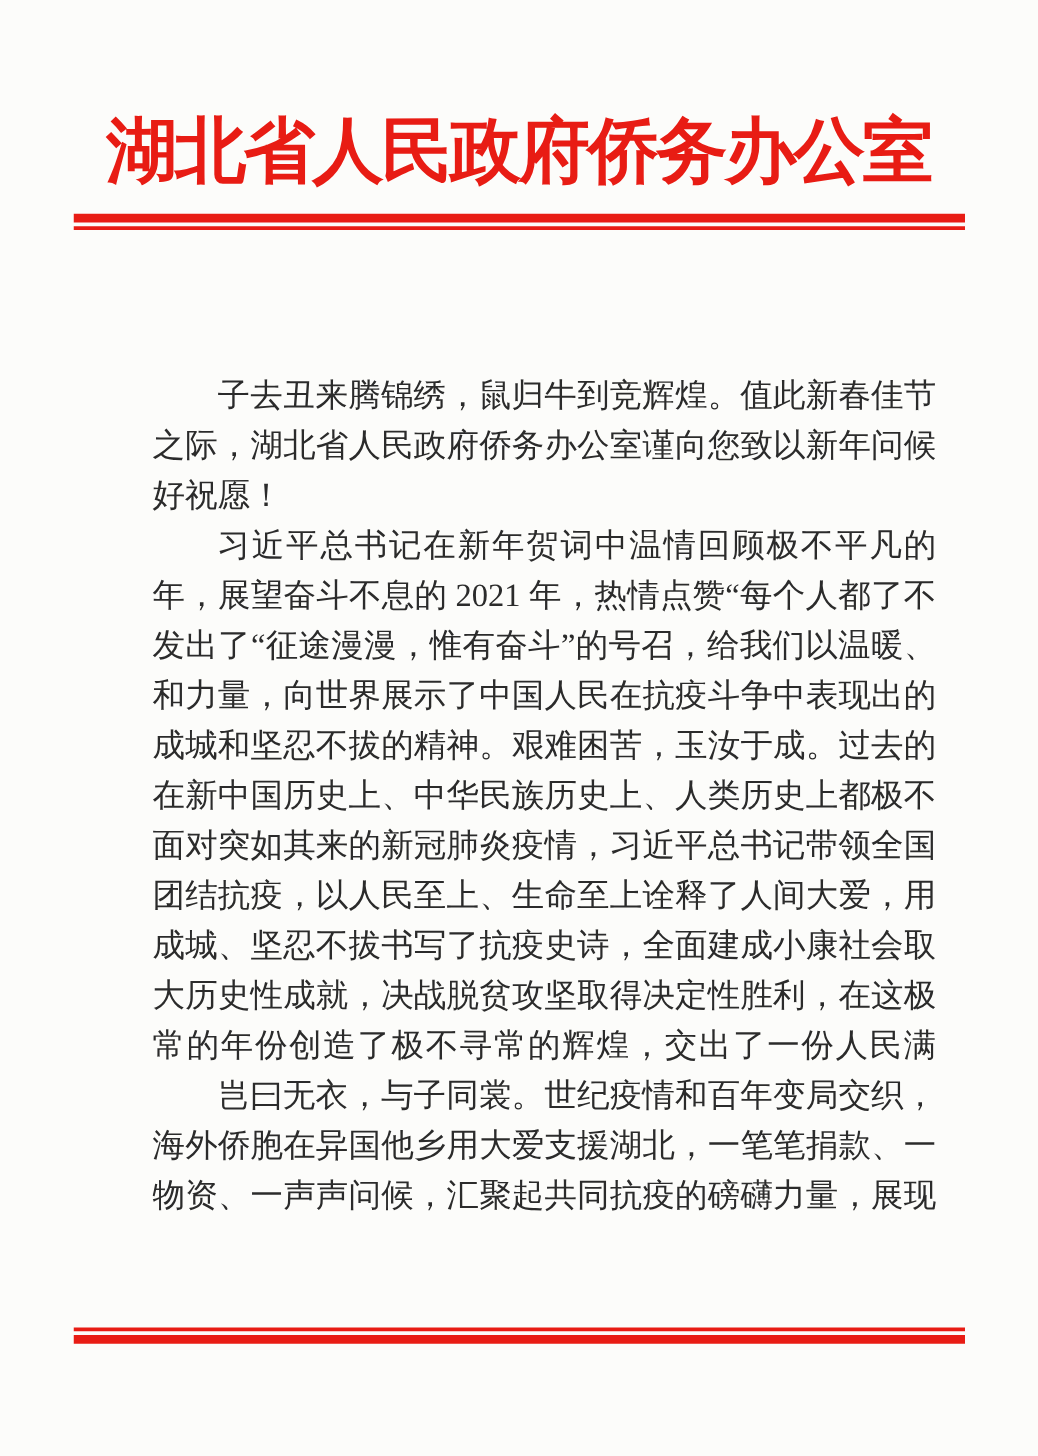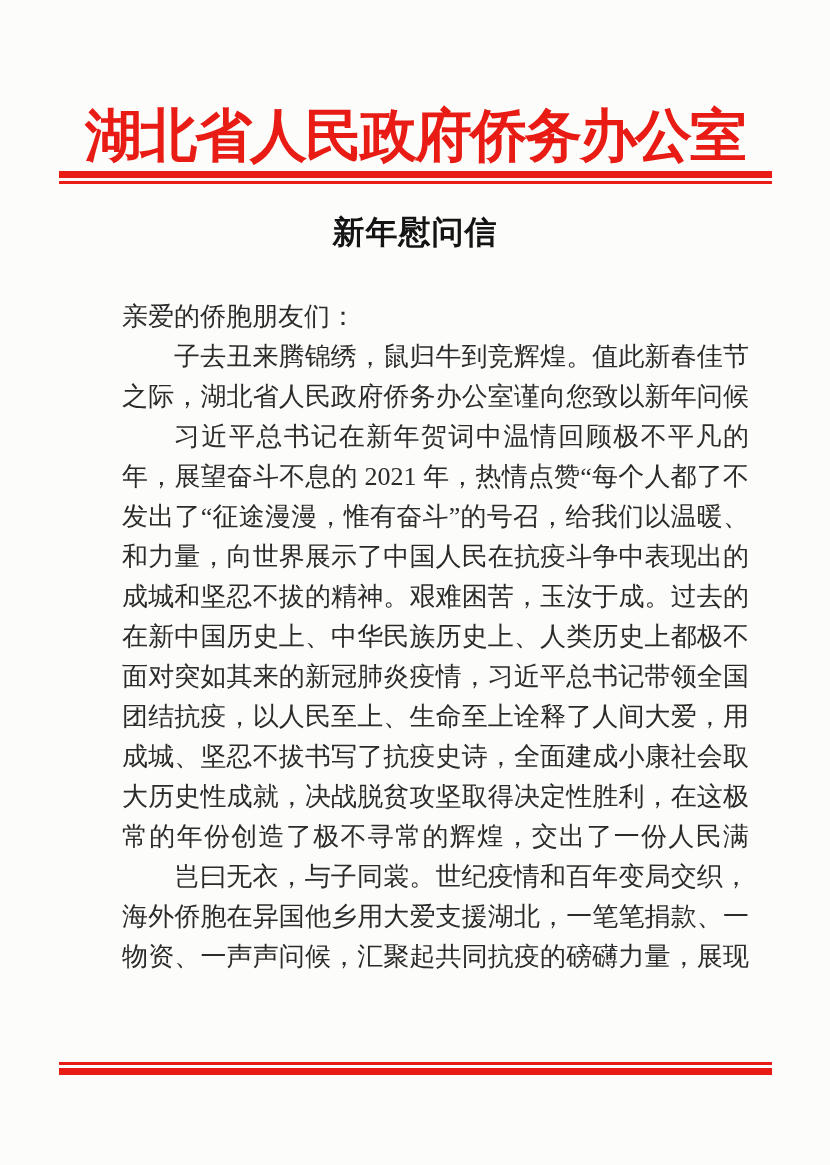--- a/index.html
+++ b/index.html
@@ -23,21 +23,20 @@
     left: 0;
     width: 100%;
     height: 72px;
     line-height: 72px;
     text-align: center;
     font-size: 57px;
     font-weight: bold;
     letter-spacing: -2px;
     color: #e81c14;
     white-space: nowrap;
-    margin-top: 14px;
   }
   
   .rule-group {
     position: absolute;
     left: 59px;
     width: 713px;
   }
   .rule-group.top { top: 171px; }
   .rule-group.bottom { top: 1062px; }
   .rule {
@@ -93,26 +92,25 @@
 
 <div class="page">
 
   <div class="agency-header">湖北省人民政府侨务办公室</div>
 
   <div class="rule-group top">
     <div class="rule thick"></div>
     <div class="rule thin"></div>
   </div>
 
-  <div class="letter-title">新年慰问信</div>
 
   <div class="letter-body" id="letter-body">
-      <div class="line">亲爱的侨胞朋友们：</div>
       <div class="line fill indent">子去丑来腾锦绣，鼠归牛到竞辉煌。值此新春佳节来临</div>
       <div class="line fill">之际，湖北省人民政府侨务办公室谨向您致以新年问候和美</div>
+      <div class="line">好祝愿！</div>
       <div class="line fill indent">习近平总书记在新年贺词中温情回顾极不平凡的 2020</div>
       <div class="line fill">年，展望奋斗不息的 2021 年，热情点赞“每个人都了不起”，</div>
       <div class="line fill">发出了“征途漫漫，惟有奋斗”的号召，给我们以温暖、信心</div>
       <div class="line fill">和力量，向世界展示了中国人民在抗疫斗争中表现出的众志</div>
       <div class="line fill">成城和坚忍不拔的精神。艰难困苦，玉汝于成。过去的一年，</div>
       <div class="line fill">在新中国历史上、中华民族历史上、人类历史上都极不寻常。</div>
       <div class="line fill">面对突如其来的新冠肺炎疫情，习近平总书记带领全国人民</div>
       <div class="line fill">团结抗疫，以人民至上、生命至上诠释了人间大爱，用众志</div>
       <div class="line fill">成城、坚忍不拔书写了抗疫史诗，全面建成小康社会取得伟</div>
       <div class="line fill">大历史性成就，决战脱贫攻坚取得决定性胜利，在这极不寻</div>

